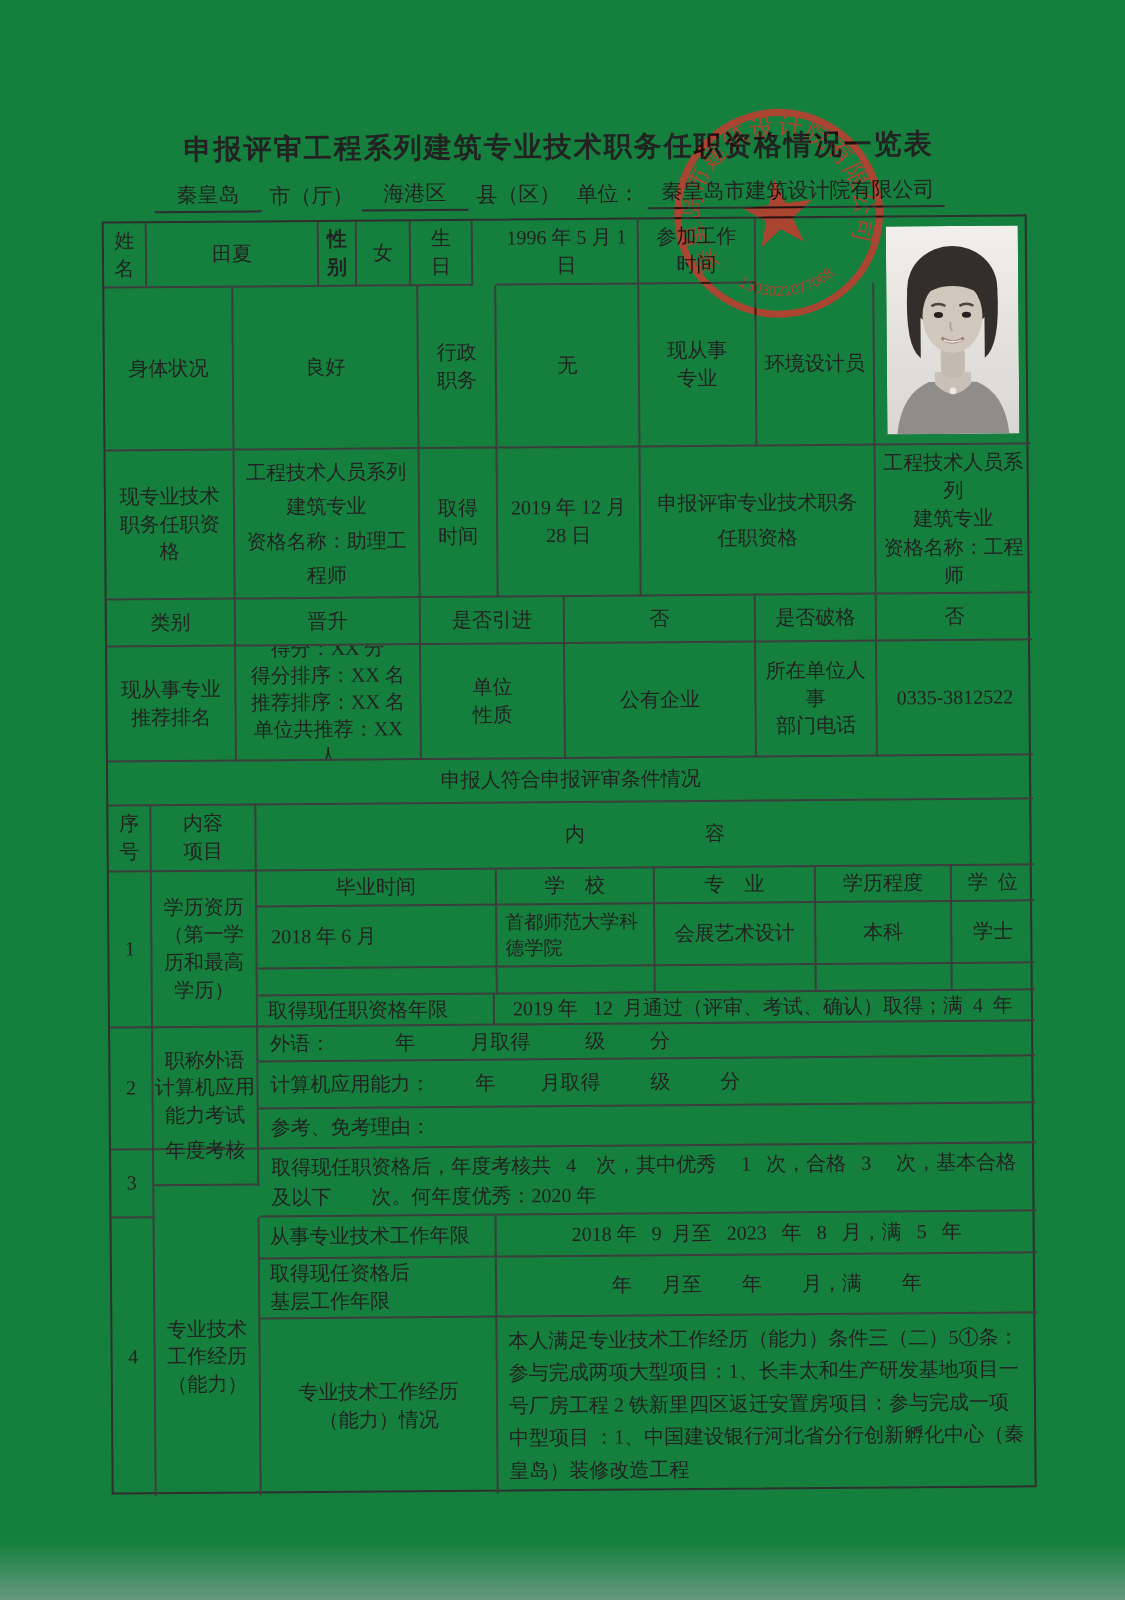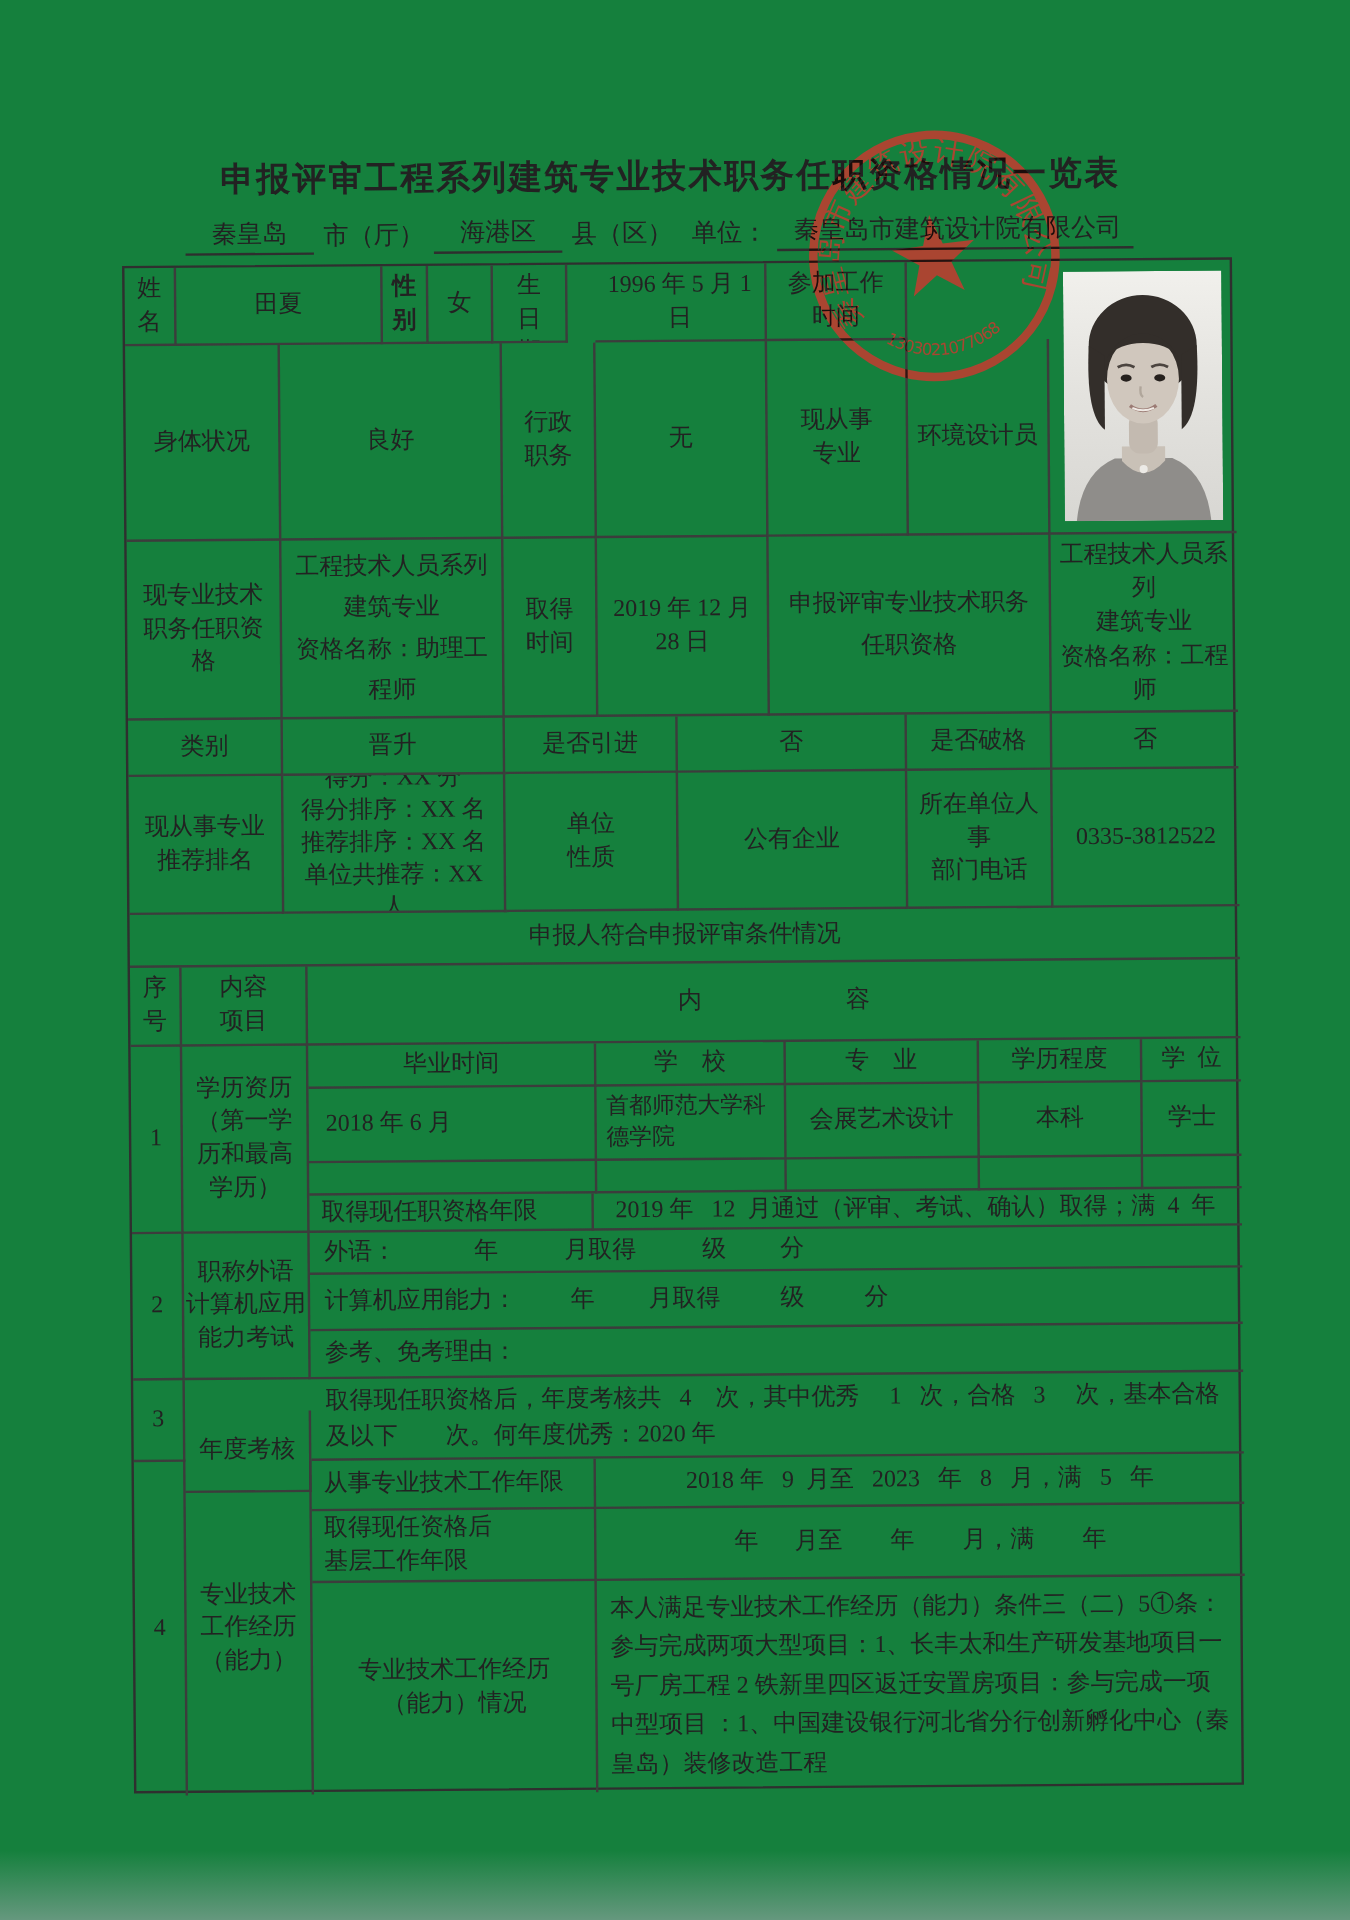--- a/index.html
+++ b/index.html
@@ -184,21 +184,21 @@
     <div class="c lines" style="left:43px;top:805px;width:105px;height:122px;padding:2px 0;">
       <div>职称外语</div>
       <div>计算机应用</div>
       <div>能力考试</div>
     </div>
     <div class="c no-br left pre" style="left:148px;top:805px;width:777px;height:35px;padding:2px 12px;">外语：             年           月取得           级         分</div>
     <div class="c no-br left pre" style="left:148px;top:840px;width:777px;height:47px;padding:2px 12px;">计算机应用能力：         年         月取得          级          分</div>
     <div class="c no-br left" style="left:148px;top:887px;width:777px;height:40px;padding:2px 12px;">参考、免考理由：</div>
 
     <div class="c" style="left:0;top:927px;width:43px;height:68px;">3</div>
-    <div class="c" style="left:43px;top:953px;width:105px;height:68px;">年度考核</div>
+    <div class="c" style="left:43px;top:895px;width:105px;height:68px;">年度考核</div>
     <div class="c no-br left pre" style="left:148px;top:927px;width:777px;height:68px;padding:4px 12px;line-height:1.5;">取得现任职资格后，年度考核共   4    次，其中优秀     1   次，合格   3     次，基本合格及以下        次。何年度优秀：2020 年</div>
 
     <div class="c no-bb" style="left:0;top:995px;width:43px;height:278px;">4</div>
     <div class="c no-bb" style="left:43px;top:995px;width:105px;height:278px;padding:2px 2px;">专业技术工作经历（能力）</div>
 
     <div class="c left" style="left:148px;top:995px;width:237px;height:42px;padding:2px 10px;">从事专业技术工作年限</div>
     <div class="c no-br pre" style="left:385px;top:995px;width:540px;height:42px;">2018 年   9  月至   2023   年   8   月，满   5   年</div>
 
     <div class="c left lines" style="left:148px;top:1037px;width:237px;height:60px;padding:2px 10px;">
       <div>取得现任资格后</div>

